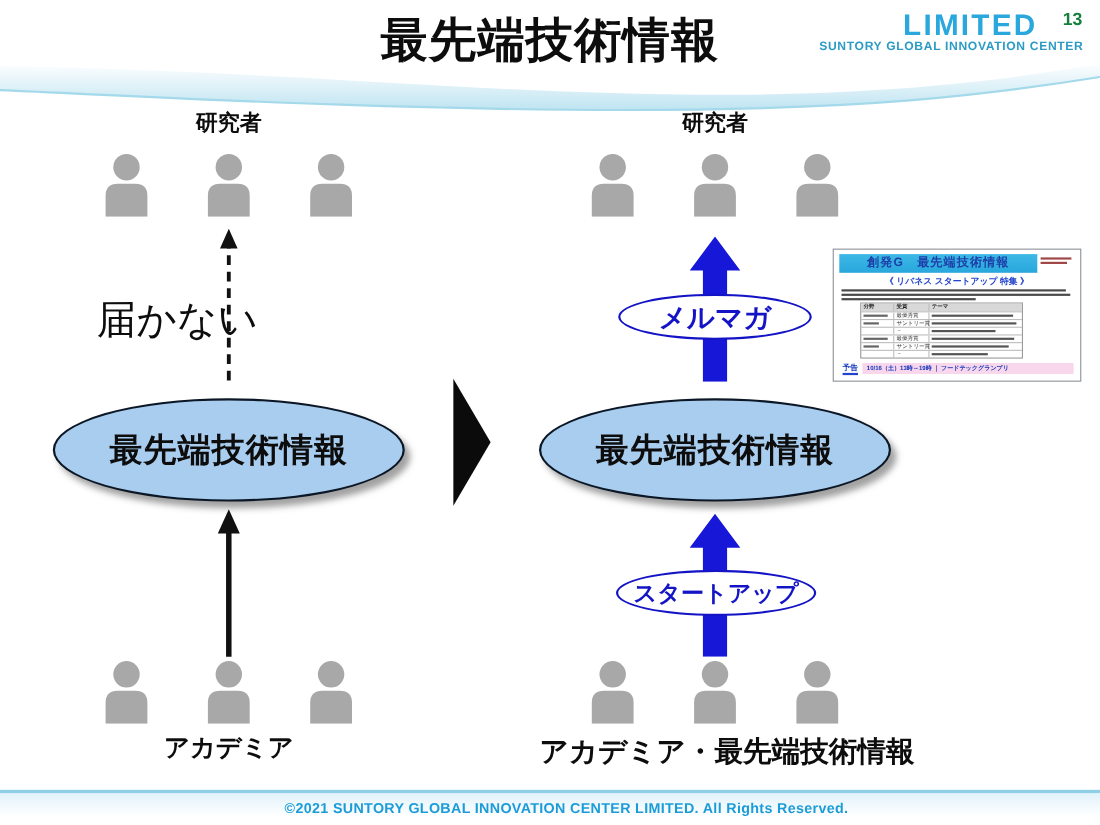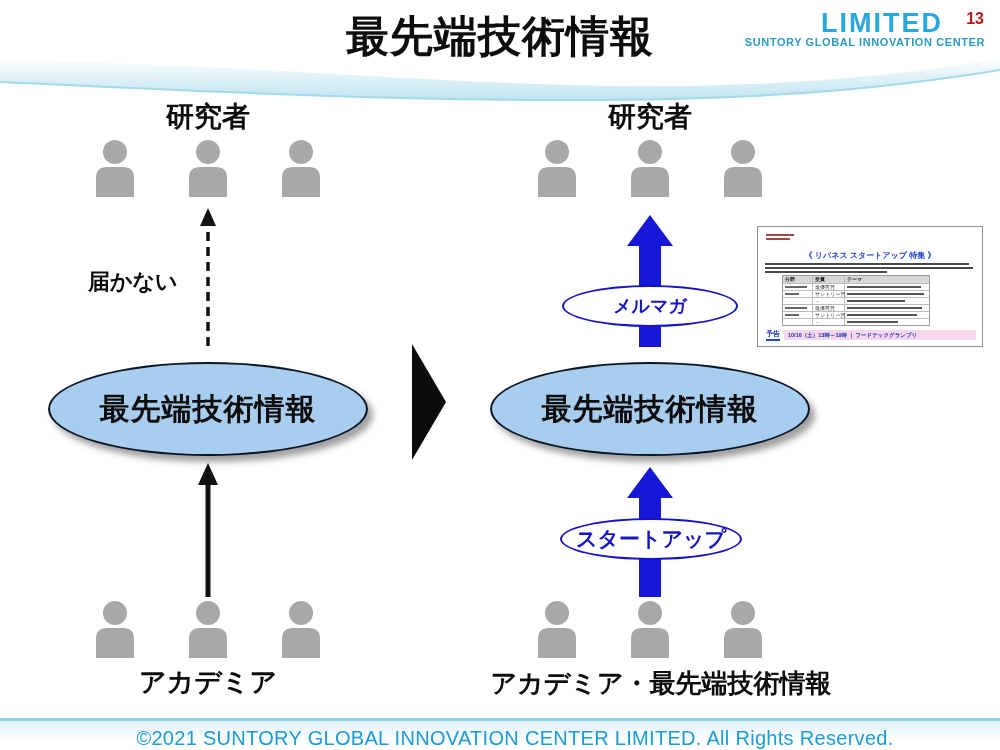--- a/index.html
+++ b/index.html
@@ -9,49 +9,49 @@
     font-family:"Liberation Sans","DejaVu Sans",sans-serif;
     -webkit-font-smoothing:antialiased;
   }
   .abs { position:absolute; }
 
   
   .slide-title {
     left:0; top:8px; width:1000px; text-align:center;
     font-size:43px; font-weight:bold; color:#0d0d0d; letter-spacing:1px;
   }
-  .page-number { top:10px; right:16px; font-size:16px; font-weight:bold; color:#b91c1c; }
+  .page-number { top:10px; right:16px; font-size:16px; font-weight:bold; color:#15803d; }
   .brand { top:8px; right:57px; font-size:27px; font-weight:bold;
            color:#2aa7dc; letter-spacing:2px; }
   .brand-sub { top:36px; right:15px; font-size:11px; font-weight:bold;
                color:#2b9bc4; letter-spacing:0.6px; }
   .hdr-wave { left:0; top:54px; }
 
   
   .lbl { font-weight:bold; color:#0d0d0d; text-align:center; }
-  .lbl-top { top:98px; width:180px; font-size:28px; }
+  .lbl-top { top:98px; width:180px; font-size:20px; }
   .icon-row { display:flex; justify-content:space-between; width:230px; }
   .person { width:44px; height:58px; }
 
   .big-ellipse {
     width:320px; height:94px; border-radius:50%;
     background:#a9cdef; border:2px solid #0c1726;
     box-shadow:5px 6px 6px rgba(70,70,70,0.5);
     display:flex; align-items:center; justify-content:center;
     font-size:30px; font-weight:bold; color:#0d0d0d; letter-spacing:1px;
   }
   .pill {
     border-radius:50%; background:#ffffff; border:2px solid #1414c6;
     display:flex; align-items:center; justify-content:center;
     font-weight:bold; color:#1414c6; z-index:5;
   }
-  .pill-merumaga { left:562px; top:267px; width:176px; height:42px; font-size:18px;margin-top:18px; }
+  .pill-merumaga { left:562px; top:267px; width:176px; height:42px; font-size:25px; }
   .pill-shikumi  { left:560px; top:518px; width:182px; height:42px; font-size:21px; }
-  .todokanai { left:88px; top:267px; font-size:22px; font-weight:bold; color:#0d0d0d; }
-  .lbl-bottom { font-size:27px; }
+  .todokanai { left:88px; top:267px; font-size:36px; font-weight:normal; color:#0d0d0d; }
+  .lbl-bottom { font-size:23px; }
 
   
   .newsletter {
     left:757px; top:226px; width:226px; height:121px;
     background:#ffffff; border:1px solid #8c9196; overflow:hidden;
   }
   .nl-headrow { display:flex; margin:4px 5px 0 5px; height:17px; }
   .nl-headbar {
     flex:1; background:linear-gradient(180deg,#3db8e6,#28a7dc);
     color:#1d3ea8; font-size:11px; font-weight:bold; text-align:center;
@@ -87,21 +87,21 @@
   }
 
   
   .footer {
     left:0; bottom:0; width:1000px; height:32px;
     border-top:3px solid #8fcfe6;
     background:linear-gradient(180deg,#e2f2fa 0%,#ffffff 75%);
     text-align:center;
   }
   .footer-text {
-    margin-top:6px; font-size:20px; font-weight:normal; color:#1b9cd8;
+    margin-top:6px; font-size:13px; font-weight:bold; color:#1b9cd8;
     letter-spacing:0.3px;
     padding-left:30px;
   }
 </style>
 </head>
 <body>
 
 <div class="abs slide-title">最先端技術情報</div>
 <div class="abs page-number">13</div>
 <div class="abs brand">LIMITED</div>
@@ -221,20 +221,21 @@
   <svg class="person" viewBox="0 0 44 58">
       <circle cx="22" cy="13" r="12" fill="#a8a8a8"></circle>
       <path d="M3 58 V39 q0 -11 11 -11 h16 q11 0 11 11 V58 Z" fill="#a8a8a8"></path>
     </svg>
 </div>
 
 <div class="abs lbl lbl-bottom" style="left:486px; top:666px; width:350px; font-size:26px;">アカデミア・最先端技術情報</div>
 
 <div class="abs newsletter">
   <div class="nl-headrow">
+    <div class="nl-headbar">創発G　最先端技術情報</div>
     <div class="nl-headside">
       <div class="rbar" style="width:28px;"></div>
       <div class="rbar" style="width:24px;"></div>
     </div>
   </div>
   <div class="nl-subtitle">《 リバネス スタートアップ 特集 》</div>
   <div class="nl-para">
     <div class="tline" style="width:97%;"></div>
     <div class="tline" style="width:99%;"></div>
     <div class="tline" style="width:58%;"></div>

